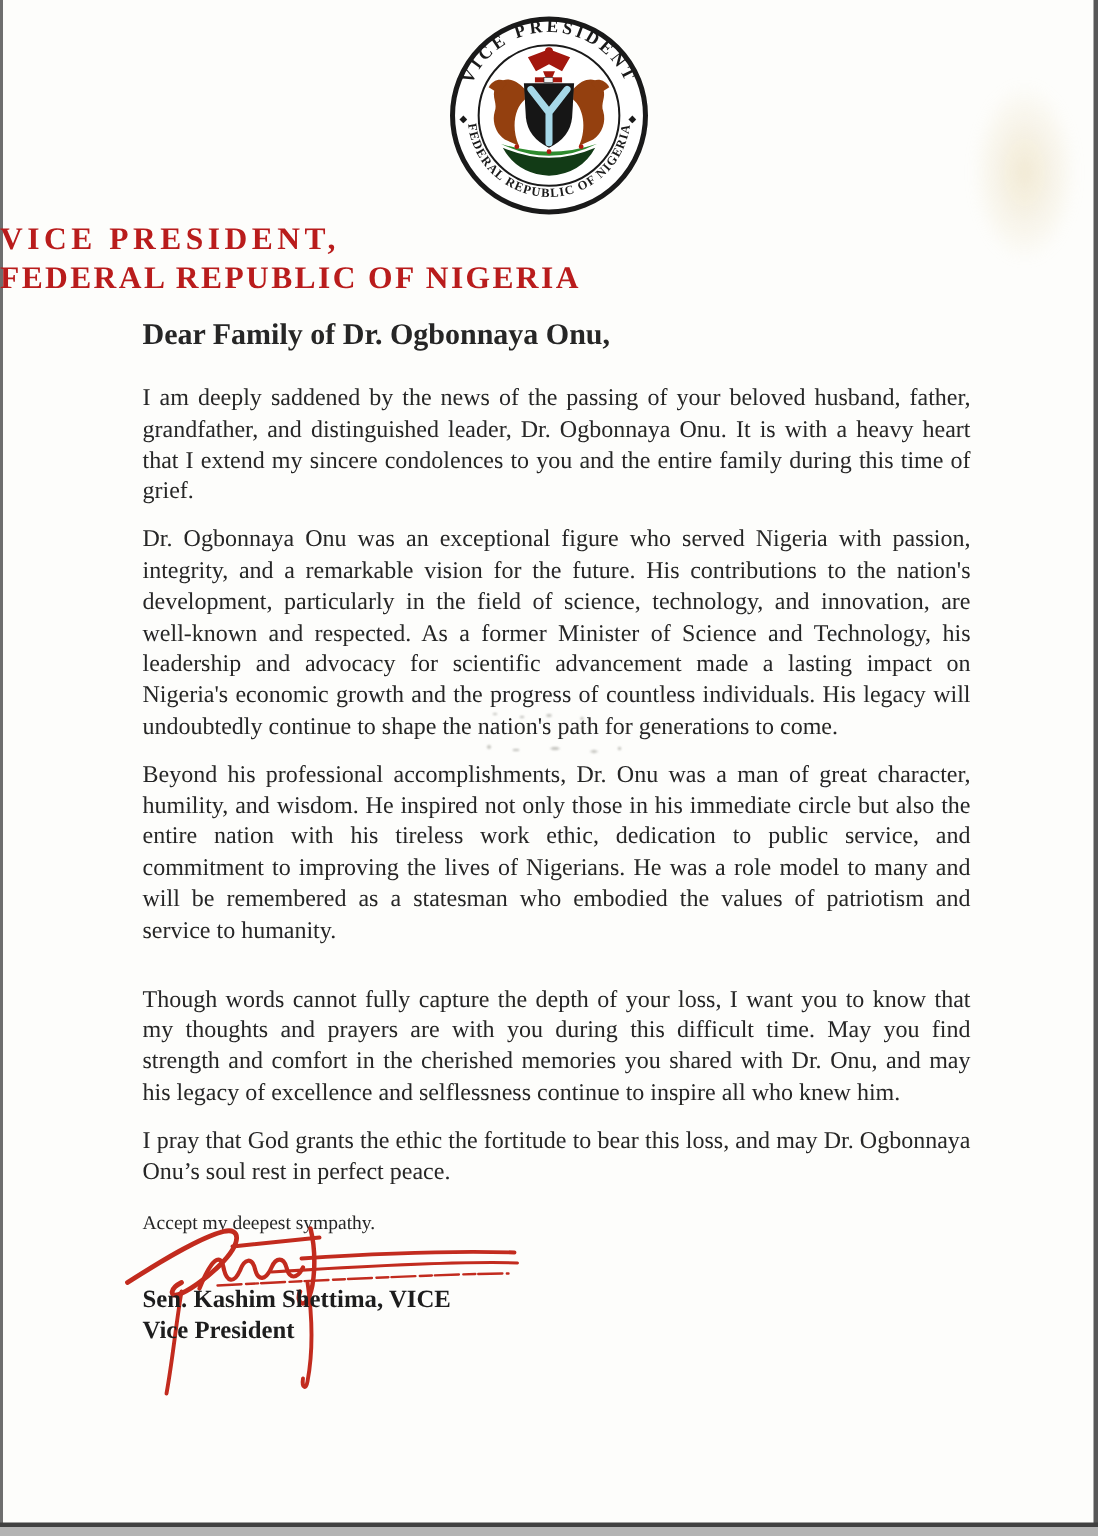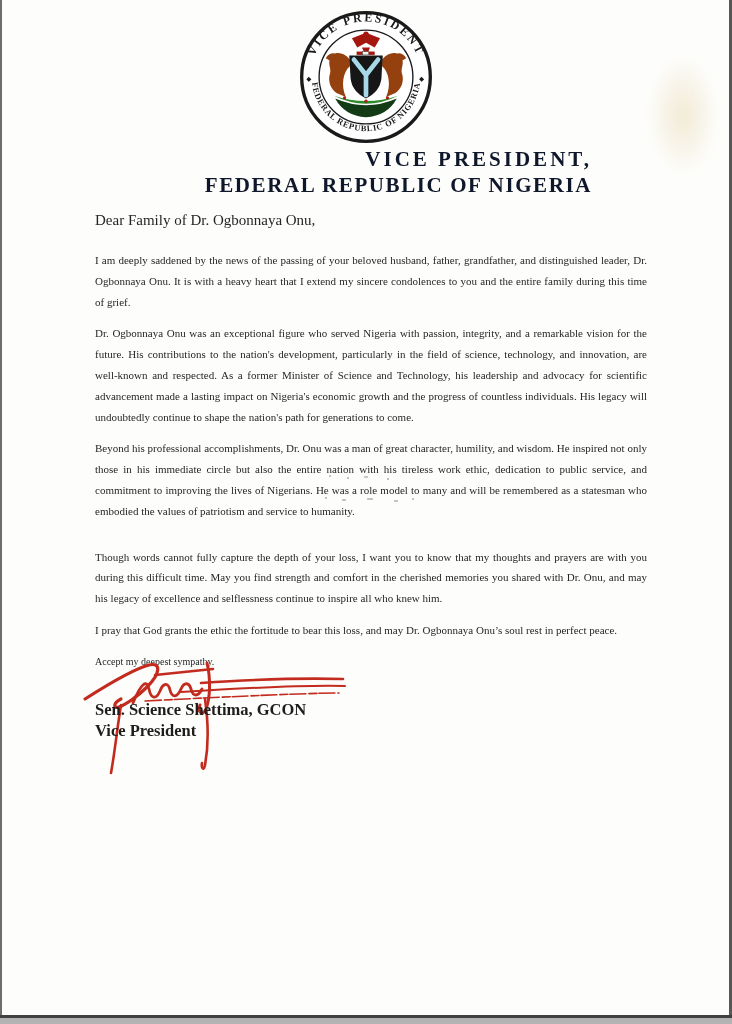--- a/index.html
+++ b/index.html
@@ -20,29 +20,29 @@
       radial-gradient(2px 1.5px at 30px 8px,#8f8f86 60%,transparent 61%),
       radial-gradient(3px 1.5px at 48px 7px,#9a9a92 60%,transparent 61%),
       radial-gradient(2px 1.5px at 70px 9px,#8f8f86 60%,transparent 61%),
       radial-gradient(2px 2px at 8px 28px,#95958c 60%,transparent 61%),
       radial-gradient(3px 1.5px at 26px 30px,#8f8f86 60%,transparent 61%),
       radial-gradient(5px 1.5px at 52px 29px,#95958c 60%,transparent 61%),
       radial-gradient(4px 1.5px at 78px 31px,#9a9a92 60%,transparent 61%),
       radial-gradient(2px 1.5px at 95px 29px,#95958c 60%,transparent 61%);}
   
   .seal{position:absolute;top:10px;left:299px;width:134px;height:134px;}
-  .title{position:absolute;top:147px;left:0;width:592px;text-align:right;font-weight:bold;color:#0f172a;}
+  .title{position:absolute;top:147px;left:0;width:592px;text-align:left;font-weight:bold;color:#b91c1c;}
   .title-line1{font-size:21px;letter-spacing:3px;}
   .title-line2{font-size:21px;letter-spacing:1.6px;margin-top:1px;}
   
   .content{position:absolute;top:212px;left:95px;width:552px;}
-  .salutation{font-weight:normal;font-size:15px;margin:0 0 21px 0;}
-  p.para{margin:0 0 11px 0;font-size:11px;line-height:20.8px;text-align:justify;}
+  .salutation{font-weight:bold;font-size:20px;margin:0 0 21px 0;}
+  p.para{margin:0 0 11px 0;font-size:16px;line-height:20.8px;text-align:justify;}
   p.gap-large{margin-top:25px;}
-  .closing{margin:15px 0 0 0;font-size:10px;}
+  .closing{margin:15px 0 0 0;font-size:13px;}
   .signature-block{position:relative;margin-top:4px;height:100px;}
   .sig-svg{position:absolute;top:-16px;left:-14px;pointer-events:none;}
   .sig-name{position:absolute;top:29px;left:0;font-weight:bold;font-size:16.5px;color:#1d1d1d;white-space:nowrap;}
   .sig-role{position:absolute;top:50px;left:0;font-weight:bold;font-size:16.5px;color:#1d1d1d;white-space:nowrap;}
 </style>
 </head>
 <body>
 
 <div class="page">
 
@@ -132,18 +132,18 @@
           <path d="M 74,20 L 132,14" stroke-width="2.6"></path>
 
           <path d="M 120,28 C 180,24 230,23 262,24" stroke-width="2.6"></path>
           <path d="M 100,37 C 180,32 236,30 264,31" stroke-width="2"></path>
           <path d="M 64,46 C 160,41 230,38 258,38" stroke-width="1.6" stroke-dasharray="16 3 8 2"></path>
 
           <path d="M 40,50 C 36,74 34,96 30,118" stroke-width="2.6"></path>
           <path d="M 124,44 C 128,72 127,94 124,110 C 123,116 120,114 121,108" stroke-width="2.6"></path>
         </g>
       </svg>
-      <div class="sig-name">Sen. Science Shettima, GCON</div>
+      <div class="sig-name">Sen. Kashim Shettima, VICE</div>
       <div class="sig-role">Vice President</div>
     </div>
   </div>
 
 </div>
 
 </body></html>

